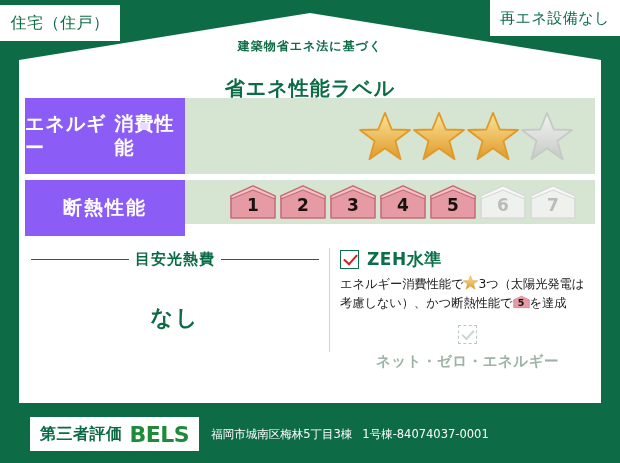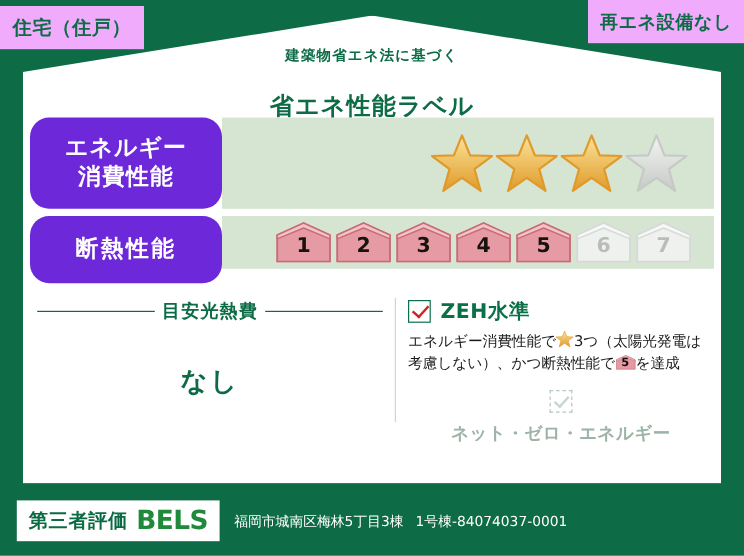--- a/index.html
+++ b/index.html
@@ -11,23 +11,23 @@
     overflow:hidden;
     -webkit-font-smoothing:antialiased;
   }
 
   
   #label-root{ position:absolute; inset:0; background:#0d6b46; }
 
   
   .tag{
     position:absolute;
-    background:#f0abfc;
+    background:#ffffff;
     color:#0d6b46;
-    font-weight:bold;
+    font-weight:normal;
     letter-spacing:.5px;
     display:flex; align-items:center; justify-content:center;
     z-index:40;
   }
   #tag-left{ left:0; top:5px; width:120px; height:36px; font-size:16px; }
   #tag-right{ right:0; top:0; width:130px; height:36px; font-size:15px; }
 
   
   #house-shape{
     position:absolute;
@@ -46,23 +46,23 @@
   #roof-title{ font-size:20px; font-weight:bold; letter-spacing:1px; margin-top:20px; }
 
   
   #inner{
     position:absolute; left:25px; top:98px; width:570px; height:300px; z-index:20;
   }
 
   
   .metric-row{ display:flex; align-items:stretch; margin-bottom:6px; }
   .metric-label{
-    width:160px; background:#6d28d9; color:#fff;
-    display:flex; flex-direction:column; align-items:center; justify-content:center;
-    font-weight:bold; line-height:1.25; flex:0 0 160px;border-radius:16px;
+    width:160px; background:#8b5cf6; color:#fff;
+    display:flex; flex-direction:row; align-items:center; justify-content:center;
+    font-weight:bold; line-height:1.25; flex:0 0 160px;
   }
   .metric-label span{ display:block; }
   #row-energy .metric-label{ height:76px; font-size:19px; letter-spacing:1px; }
   #row-insul  .metric-label{ height:56px; font-size:19px; letter-spacing:2px; }
   .metric-body{
     flex:1; background:#d6e4d2;
     display:flex; align-items:center; justify-content:flex-end;
     padding-right:22px;
   }
   #row-energy .metric-body{ height:76px; gap:2px; }
@@ -130,21 +130,21 @@
   #zeh-desc .chipfive svg{ display:block; width:17px; height:14px; }
   #zeh-desc .chipfive b{
     position:absolute; inset:0; text-align:center; font-size:9.5px;
     line-height:15px; color:#16100e;
   }
   #nze-row{ display:flex; align-items:center; gap:8px; margin-top:12px;flex-direction:column; }
   #nze-label{ color:#9db3a5; font-size:14.5px; font-weight:bold; letter-spacing:.5px; }
 
   
   #footer{
-    position:absolute; left:0; right:0; bottom:0; height:58px;
+    position:absolute; left:16px; right:0; bottom:0; height:58px;
     z-index:30; display:flex; align-items:center;
   }
   #bels-box{
     background:#ffffff; height:34px; margin-left:14px;
     display:flex; align-items:center; gap:7px; padding:0 10px;
   }
   #bels-text{ color:#0b6b45; font-size:16px; font-weight:bold; letter-spacing:.5px; }
   #bels-logo{ color:#1f8a3b; font-size:22px; font-weight:bold; letter-spacing:-.5px; }
   #addr{
     color:#ffffff; font-size:11.5px; margin-left:12px; white-space:nowrap;

